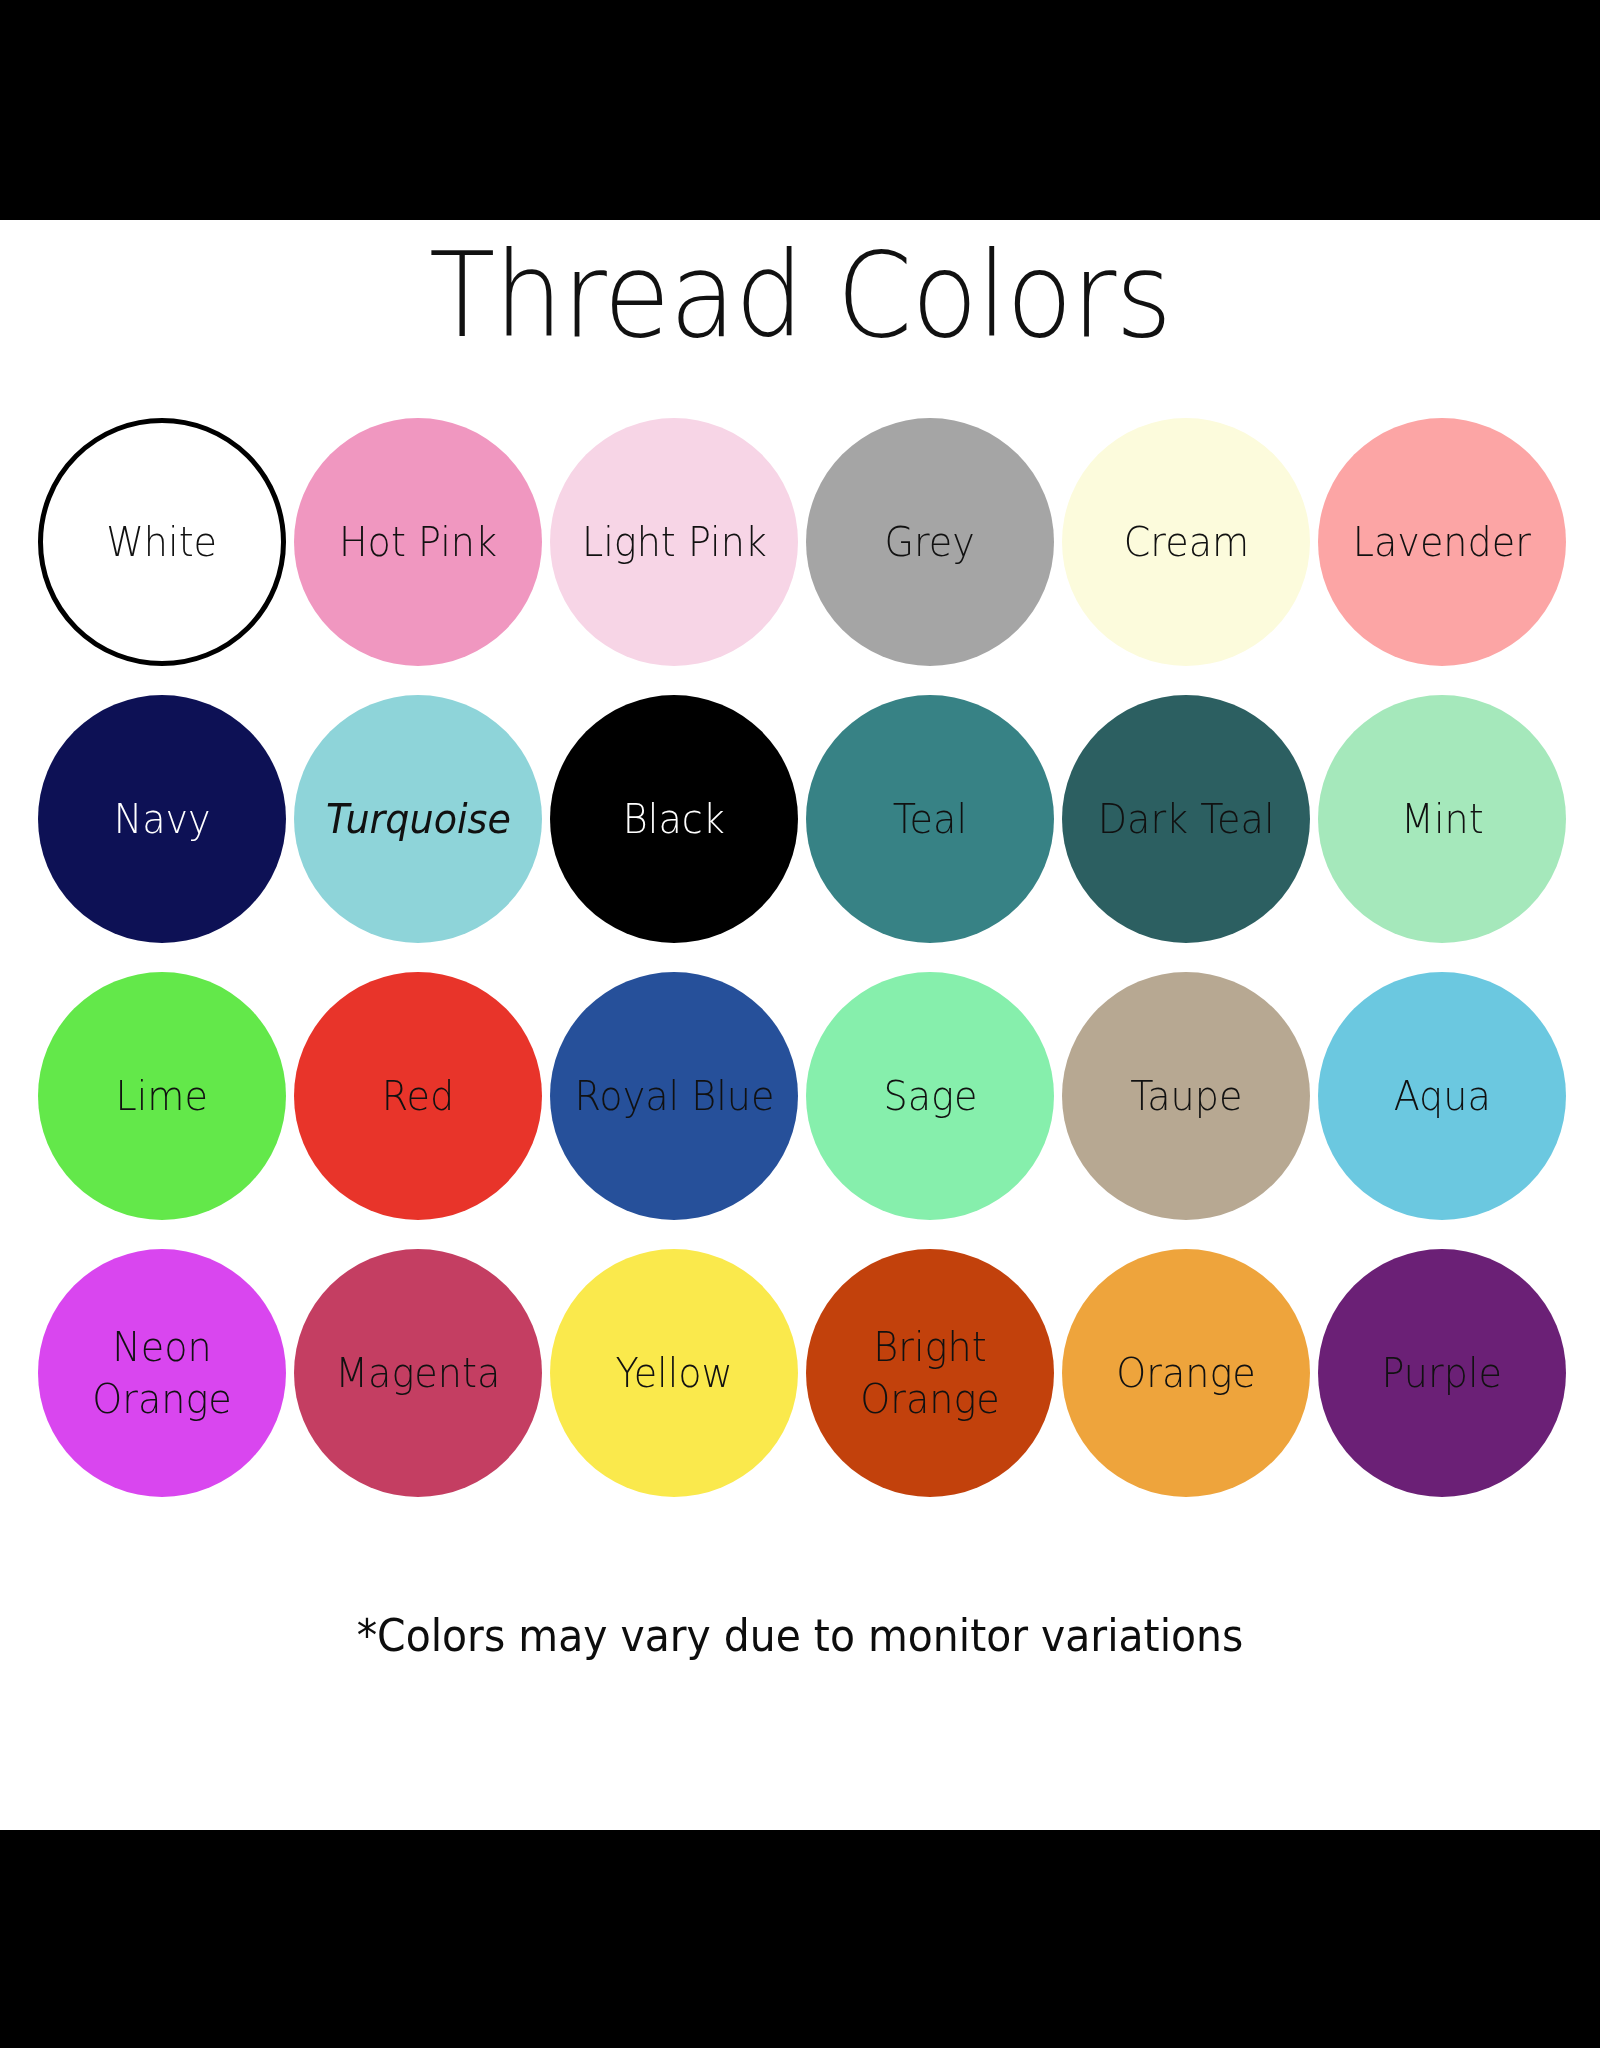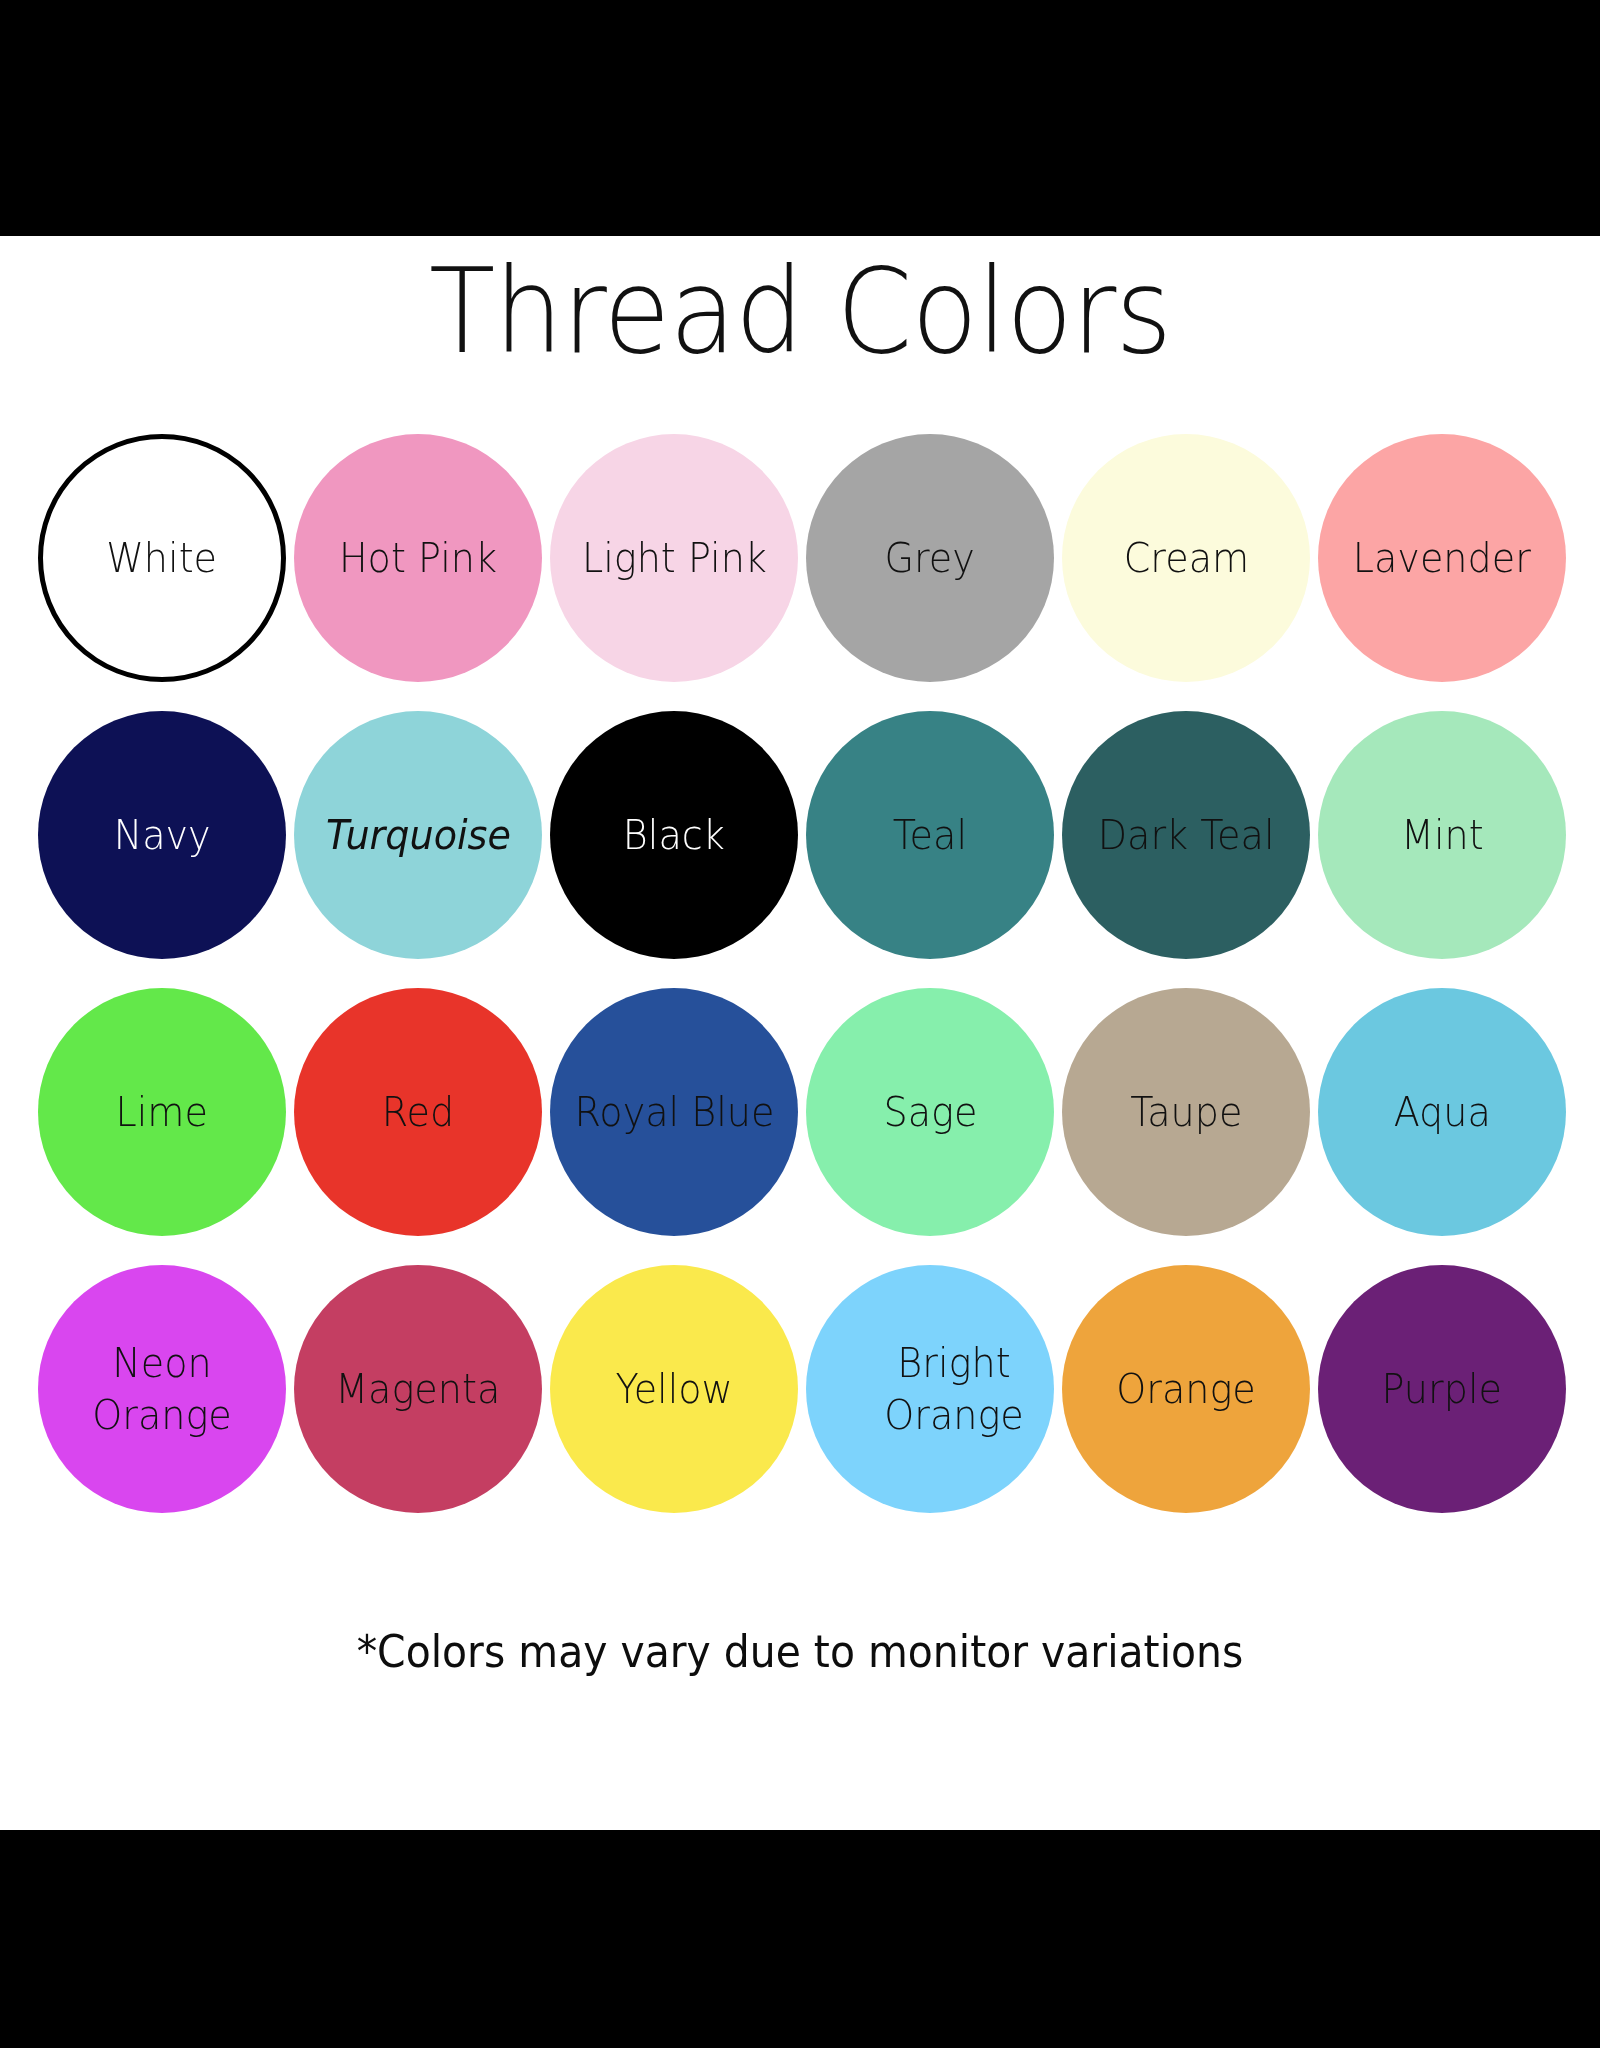--- a/index.html
+++ b/index.html
@@ -34,21 +34,21 @@
     left: 0;
     top: 1830px;
     width: 1600px;
     height: 218px;
     background: #000000;
   }
 
   .canvas {
     position: absolute;
     left: 0;
-    top: 236px;
+    top: 220px;
     width: 1600px;
     height: 1610px;
     background: #ffffff;
   }
 
   .title {
     position: absolute;
     left: 0;
     top: 0px;
     width: 1600px;
@@ -181,21 +181,21 @@
         </div>
         <div class="swatch" style="background: #d946ef;">
           <span class="swatch-label wrap" style="color: rgb(17, 17, 17);">Neon Orange</span>
         </div>
         <div class="swatch" style="background: rgb(196, 62, 98);">
           <span class="swatch-label" style="color: rgb(17, 17, 17);">Magenta</span>
         </div>
         <div class="swatch" style="background: rgb(250, 233, 76);">
           <span class="swatch-label" style="color: rgb(17, 17, 17);">Yellow</span>
         </div>
-        <div class="swatch" style="background: #7dd3fc; justify-content: flex-end;">
+        <div class="swatch" style="background: #c2410c;">
           <span class="swatch-label wrap" style="color: rgb(17, 17, 17);">Bright Orange</span>
         </div>
         <div class="swatch" style="background: rgb(238, 164, 60);">
           <span class="swatch-label" style="color: rgb(17, 17, 17);">Orange</span>
         </div>
         <div class="swatch" style="background: rgb(107, 32, 118);">
           <span class="swatch-label" style="color: rgb(17, 17, 17);">Purple</span>
         </div>
       </div>
 

